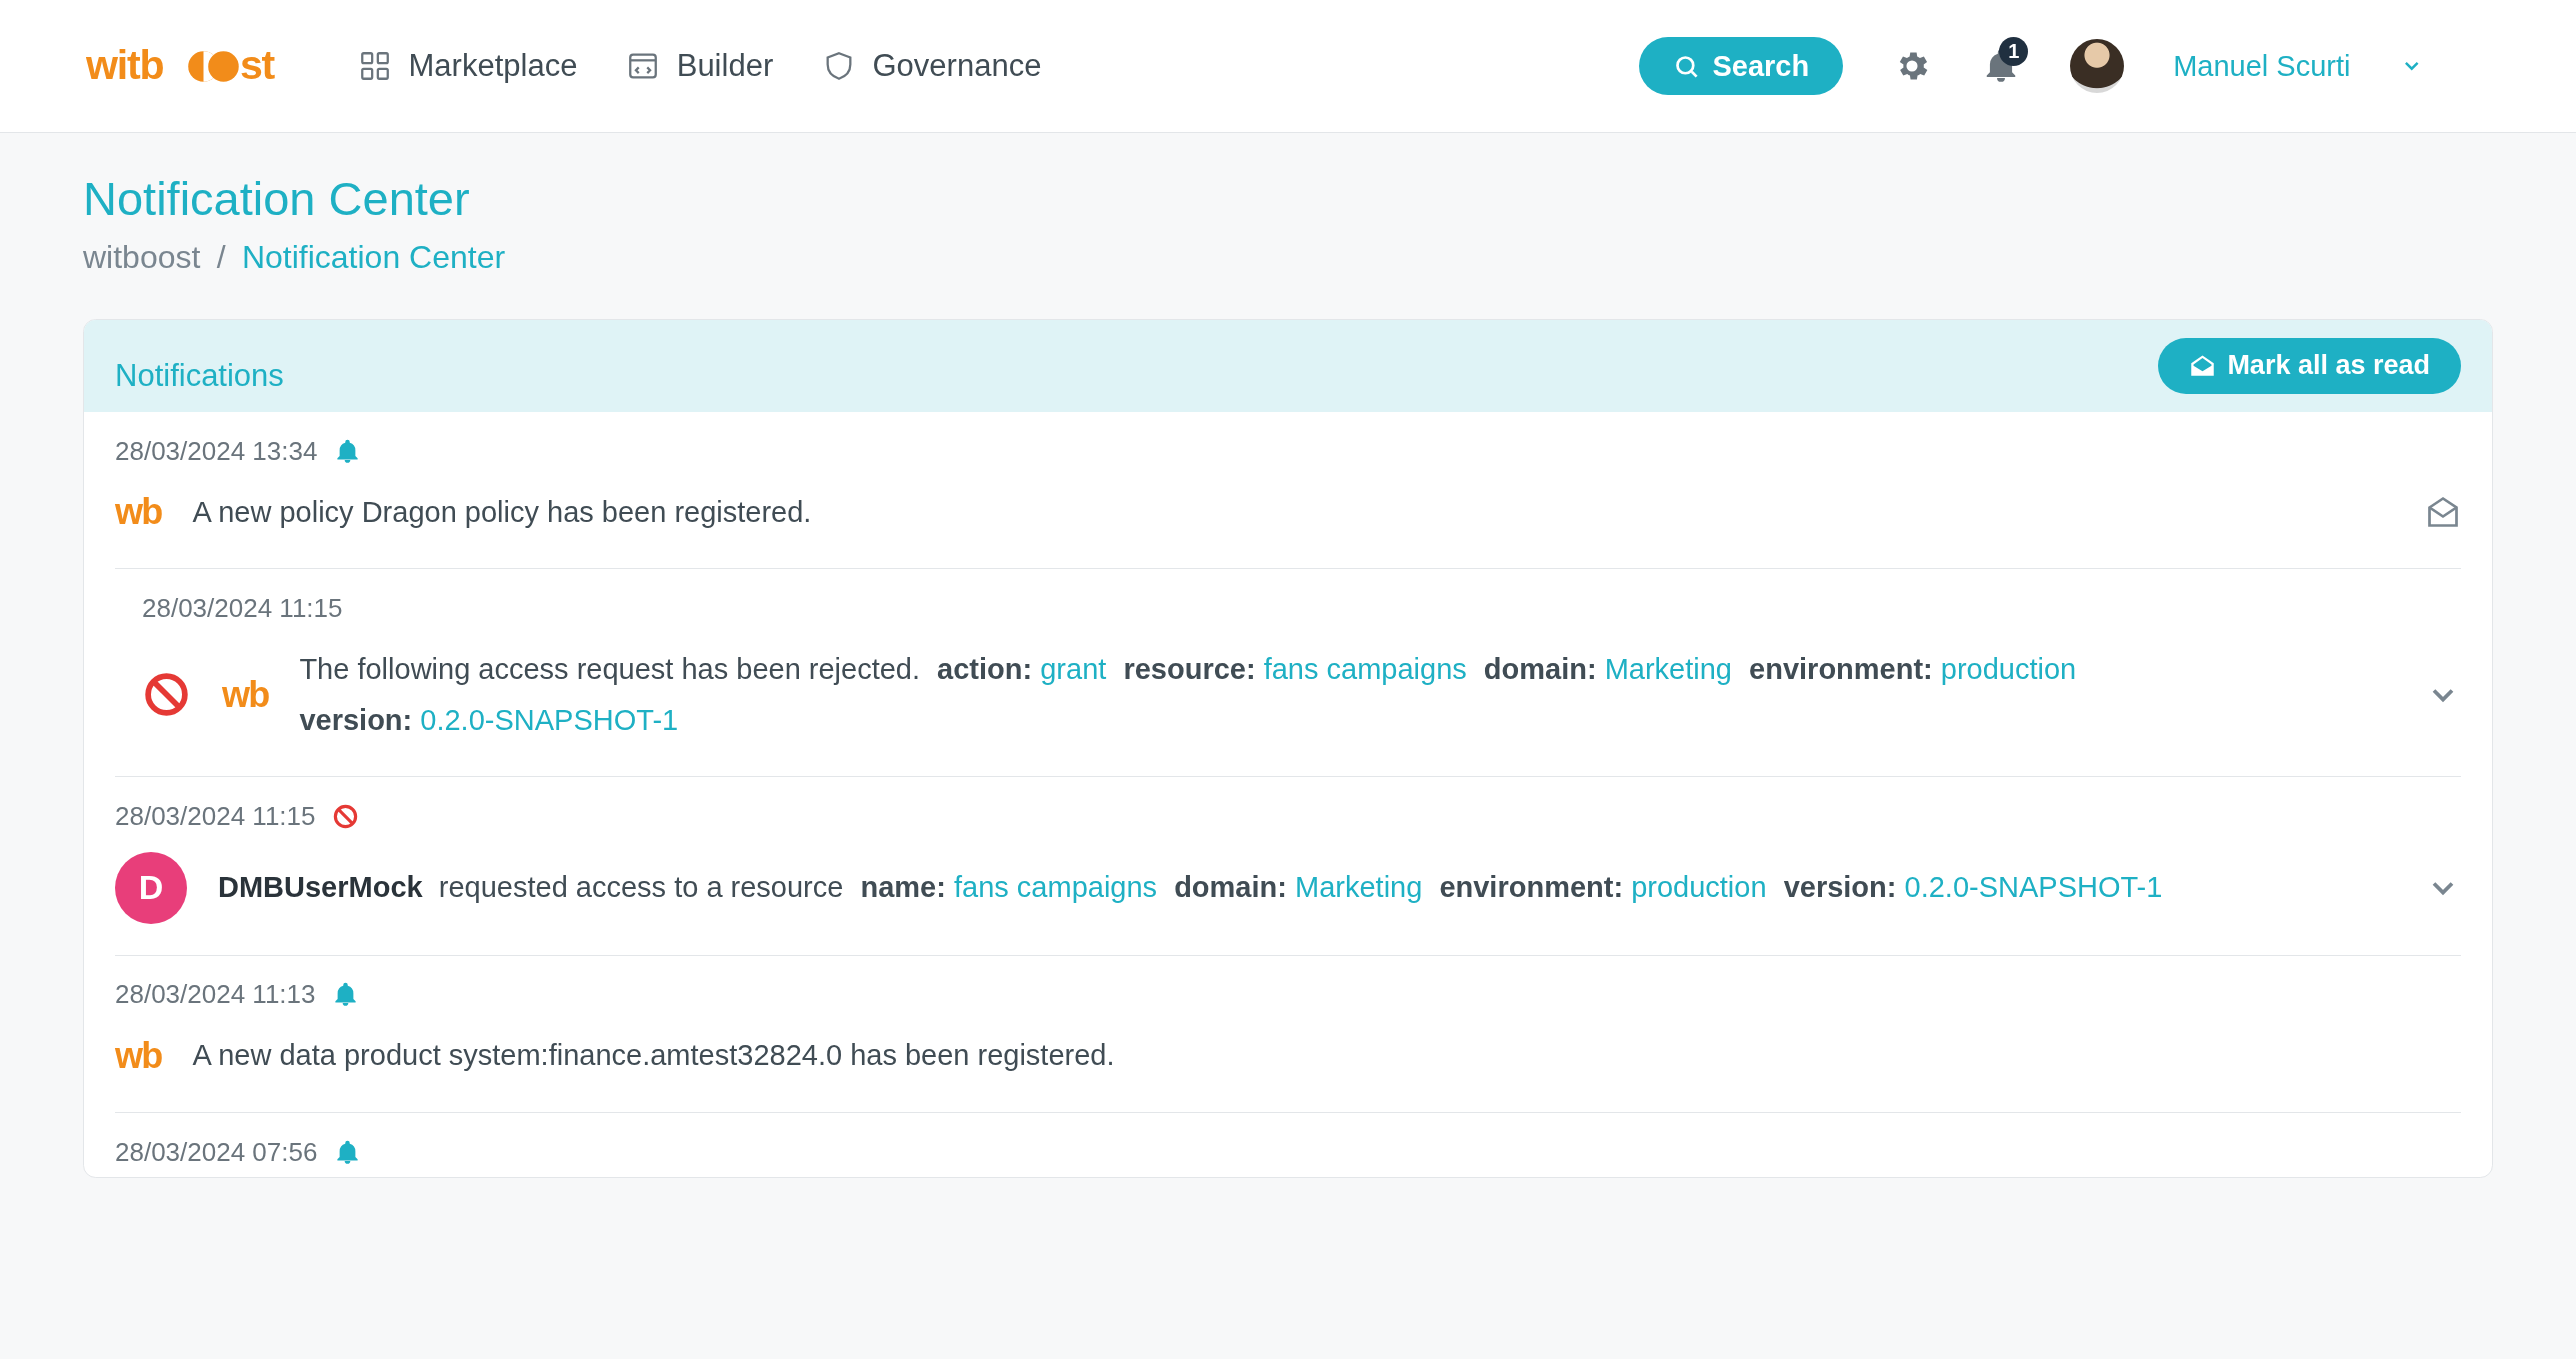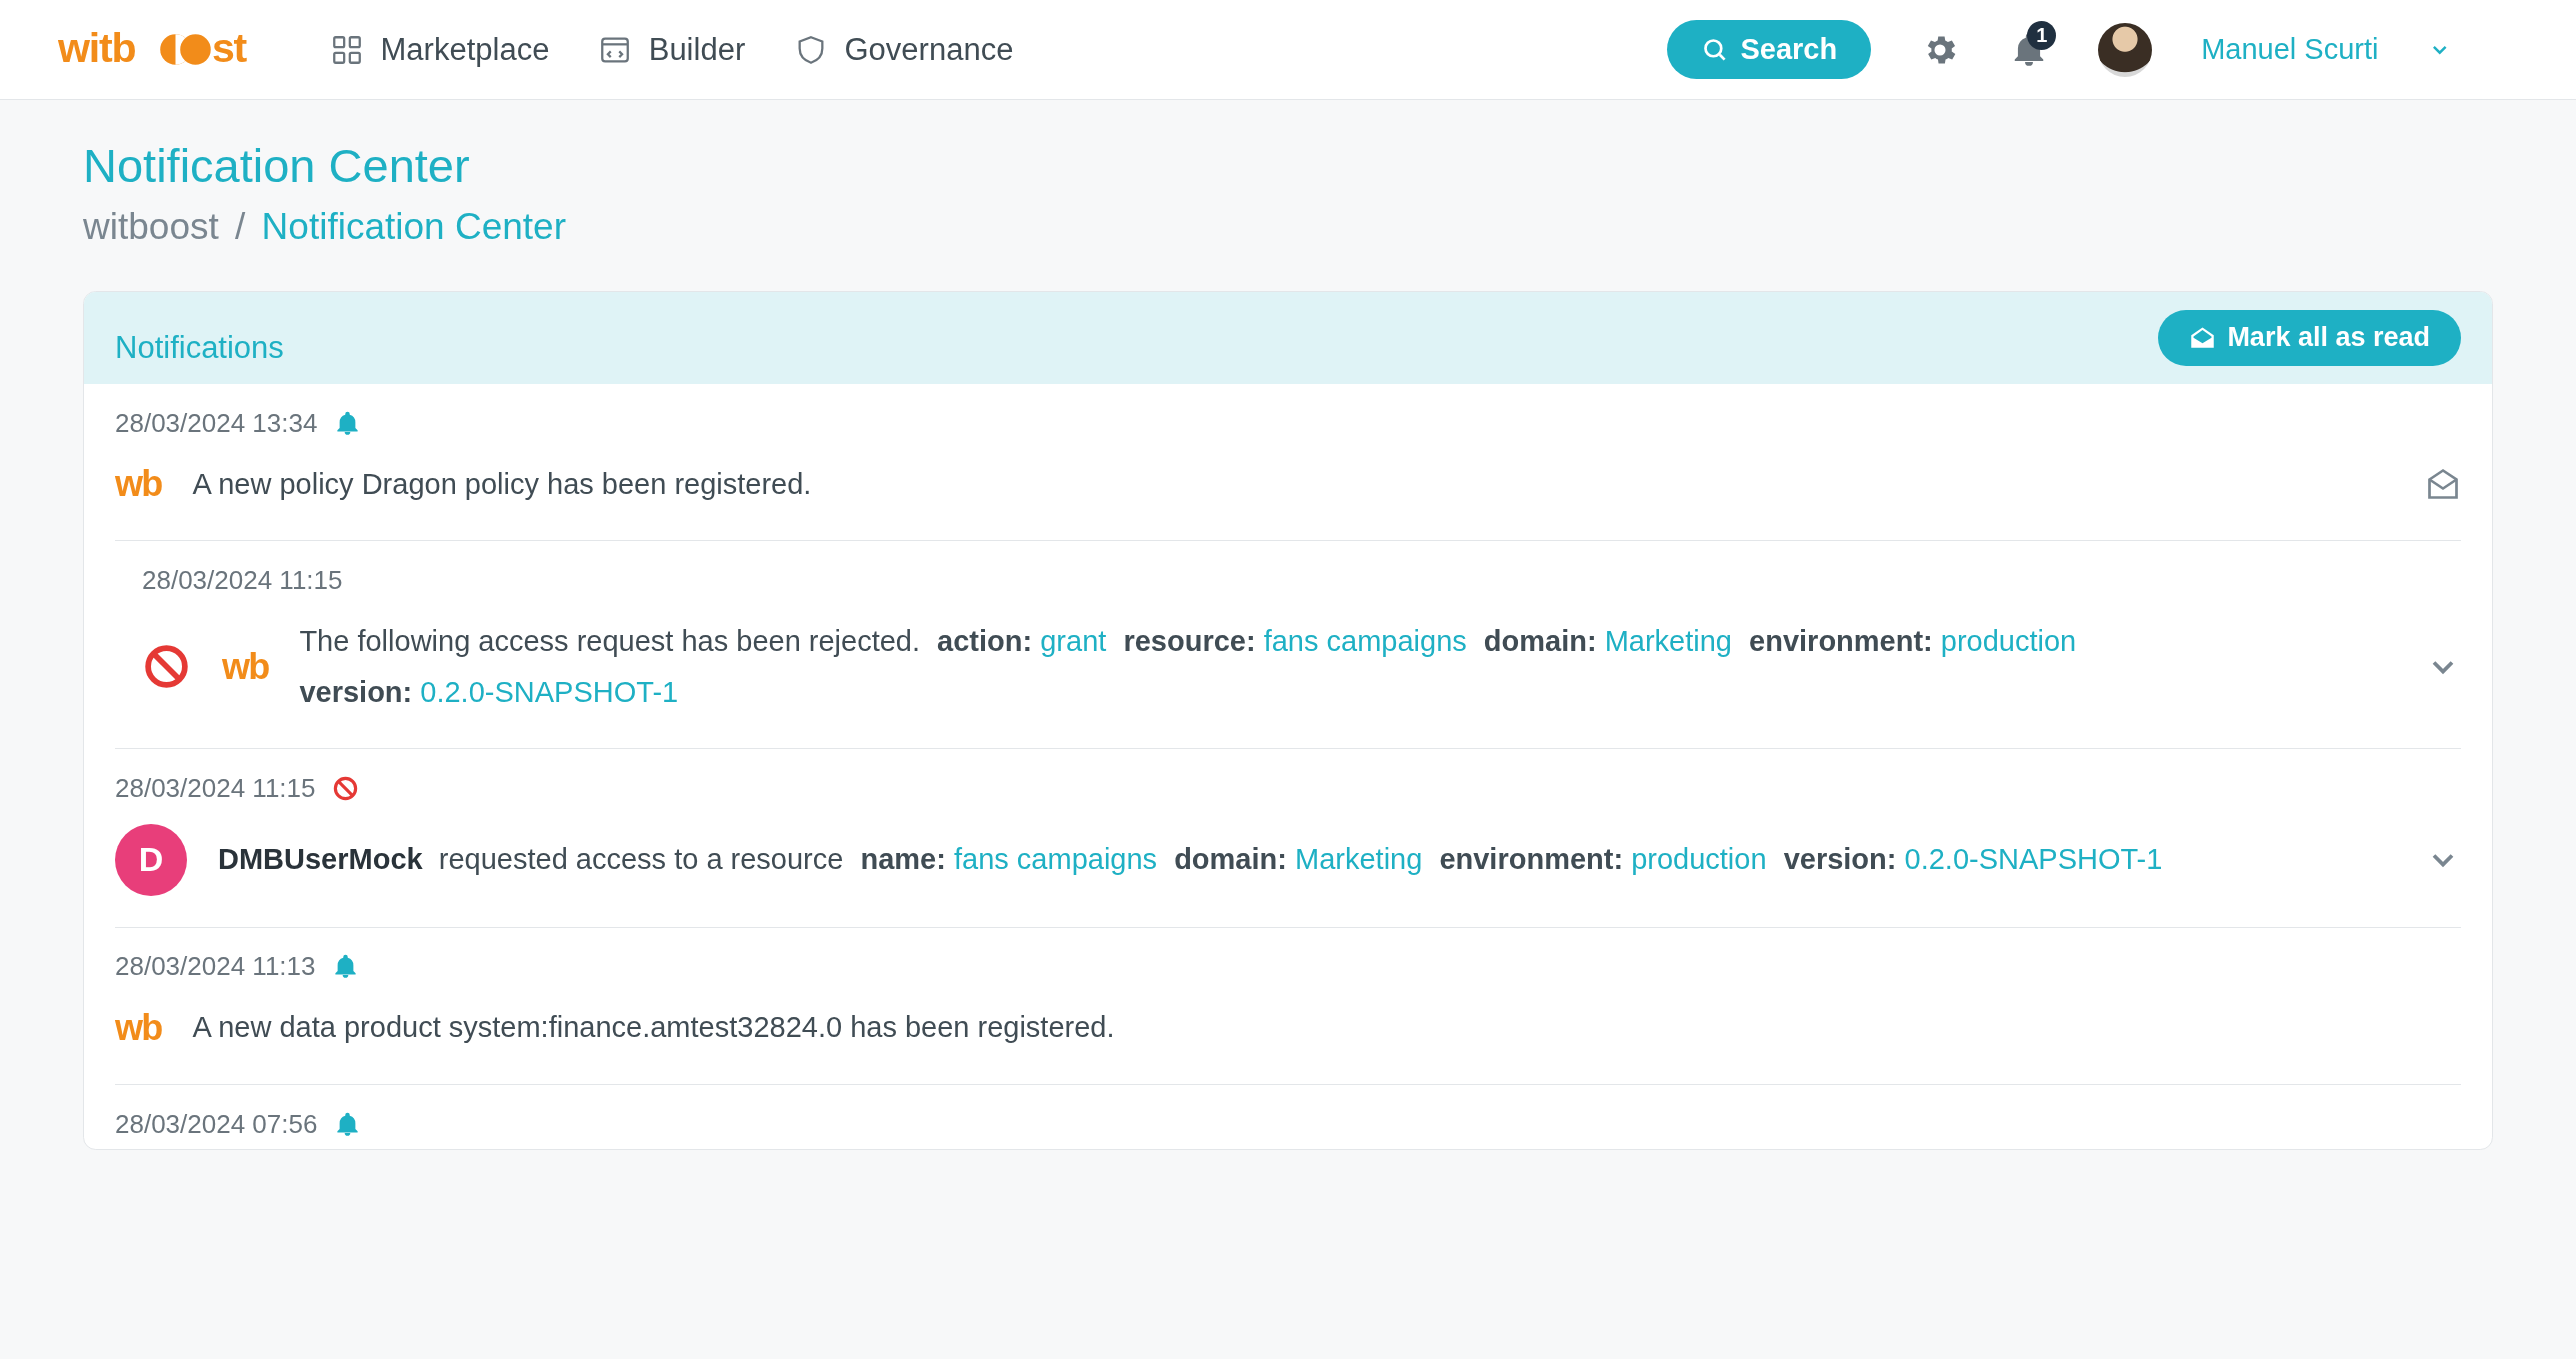--- a/index.html
+++ b/index.html
@@ -14,21 +14,21 @@
     --pink:#e83e7a;
     --red:#e53935;
     --link:#1eb0c4;
     --light-teal:#dff3f6;
   }
   *{box-sizing:border-box;}
   html,body{margin:0;padding:0;background:var(--bg);font-family:'Segoe UI','Helvetica Neue',Arial,sans-serif;color:var(--text);}
   body{width:2576px;height:1359px;overflow:hidden;transform-origin:top left;}
 
   
-  .topbar{height:100px;background:#fff;border-bottom:0.9px solid var(--border);display:flex;align-items:center;padding:0 58px;gap:49px;}
+  .topbar{height:133px;background:#fff;border-bottom:0.9px solid var(--border);display:flex;align-items:center;padding:0 86px;gap:49px;}
   .logo{display:flex;align-items:center;gap:0;}
   .logo-svg{height:47px;}
 
   .nav{display:flex;gap:49px;}
   .nav-item{display:flex;align-items:center;gap:16.3px;font-size:31px;color:var(--text);cursor:pointer;}
   .nav-item svg{width:34px;height:34px;stroke:var(--muted2);}
 
   .spacer{flex:1;}
 
   .search-pill{display:flex;align-items:center;gap:12.7px;background:var(--teal);color:#fff;border-radius:903px;padding:12.7px 34px;font-size:29px;font-weight:600;cursor:pointer;}
@@ -39,21 +39,21 @@
   .bell-wrap{position:relative;}
   .bell-badge{position:absolute;top:-9px;right:-7.2px;background:#203040;color:#fff;border-radius:50%;min-width:29px;height:29px;display:flex;align-items:center;justify-content:center;font-size:20px;font-weight:700;}
 
   .avatar{width:54px;height:54px;border-radius:50%;background:radial-gradient(circle at 50% 30%, #e6c9a8 0 26%, #3a2e24 28% 70%, #d8d8d8 72%);cursor:pointer;}
   .user-name{font-size:29px;color:var(--teal);cursor:pointer;}
   .chev{width:23.5px;height:23.5px;color:var(--teal);cursor:pointer;}
 
   
   .page{padding:38px 83px 0;}
   .page-title{font-size:47px;color:var(--teal);font-weight:500;margin:0 0 12.7px;}
-  .crumbs{display:flex;gap:16.3px;font-size:37px;margin-bottom:43px;}
+  .crumbs{display:flex;gap:16.3px;font-size:32px;margin-bottom:43px;}
   .crumb-root{color:var(--muted);}
   .crumb-sep{color:var(--muted);}
   .crumb-cur{color:var(--teal);}
 
   
   .card{background:#fff;border:0.9px solid var(--border);border-radius:12.7px;overflow:hidden;}
   .card-head{background:var(--light-teal);display:flex;align-items:flex-end;justify-content:space-between;padding:18px 31px;}
   .card-head-title{color:var(--teal);font-size:31px;font-weight:500;}
   .mark-read{display:flex;align-items:center;gap:11px;background:var(--teal);color:#fff;border-radius:903px;padding:12.7px 31px;font-size:27px;font-weight:600;cursor:pointer;}
   .mark-read svg{width:27px;height:27px;}

